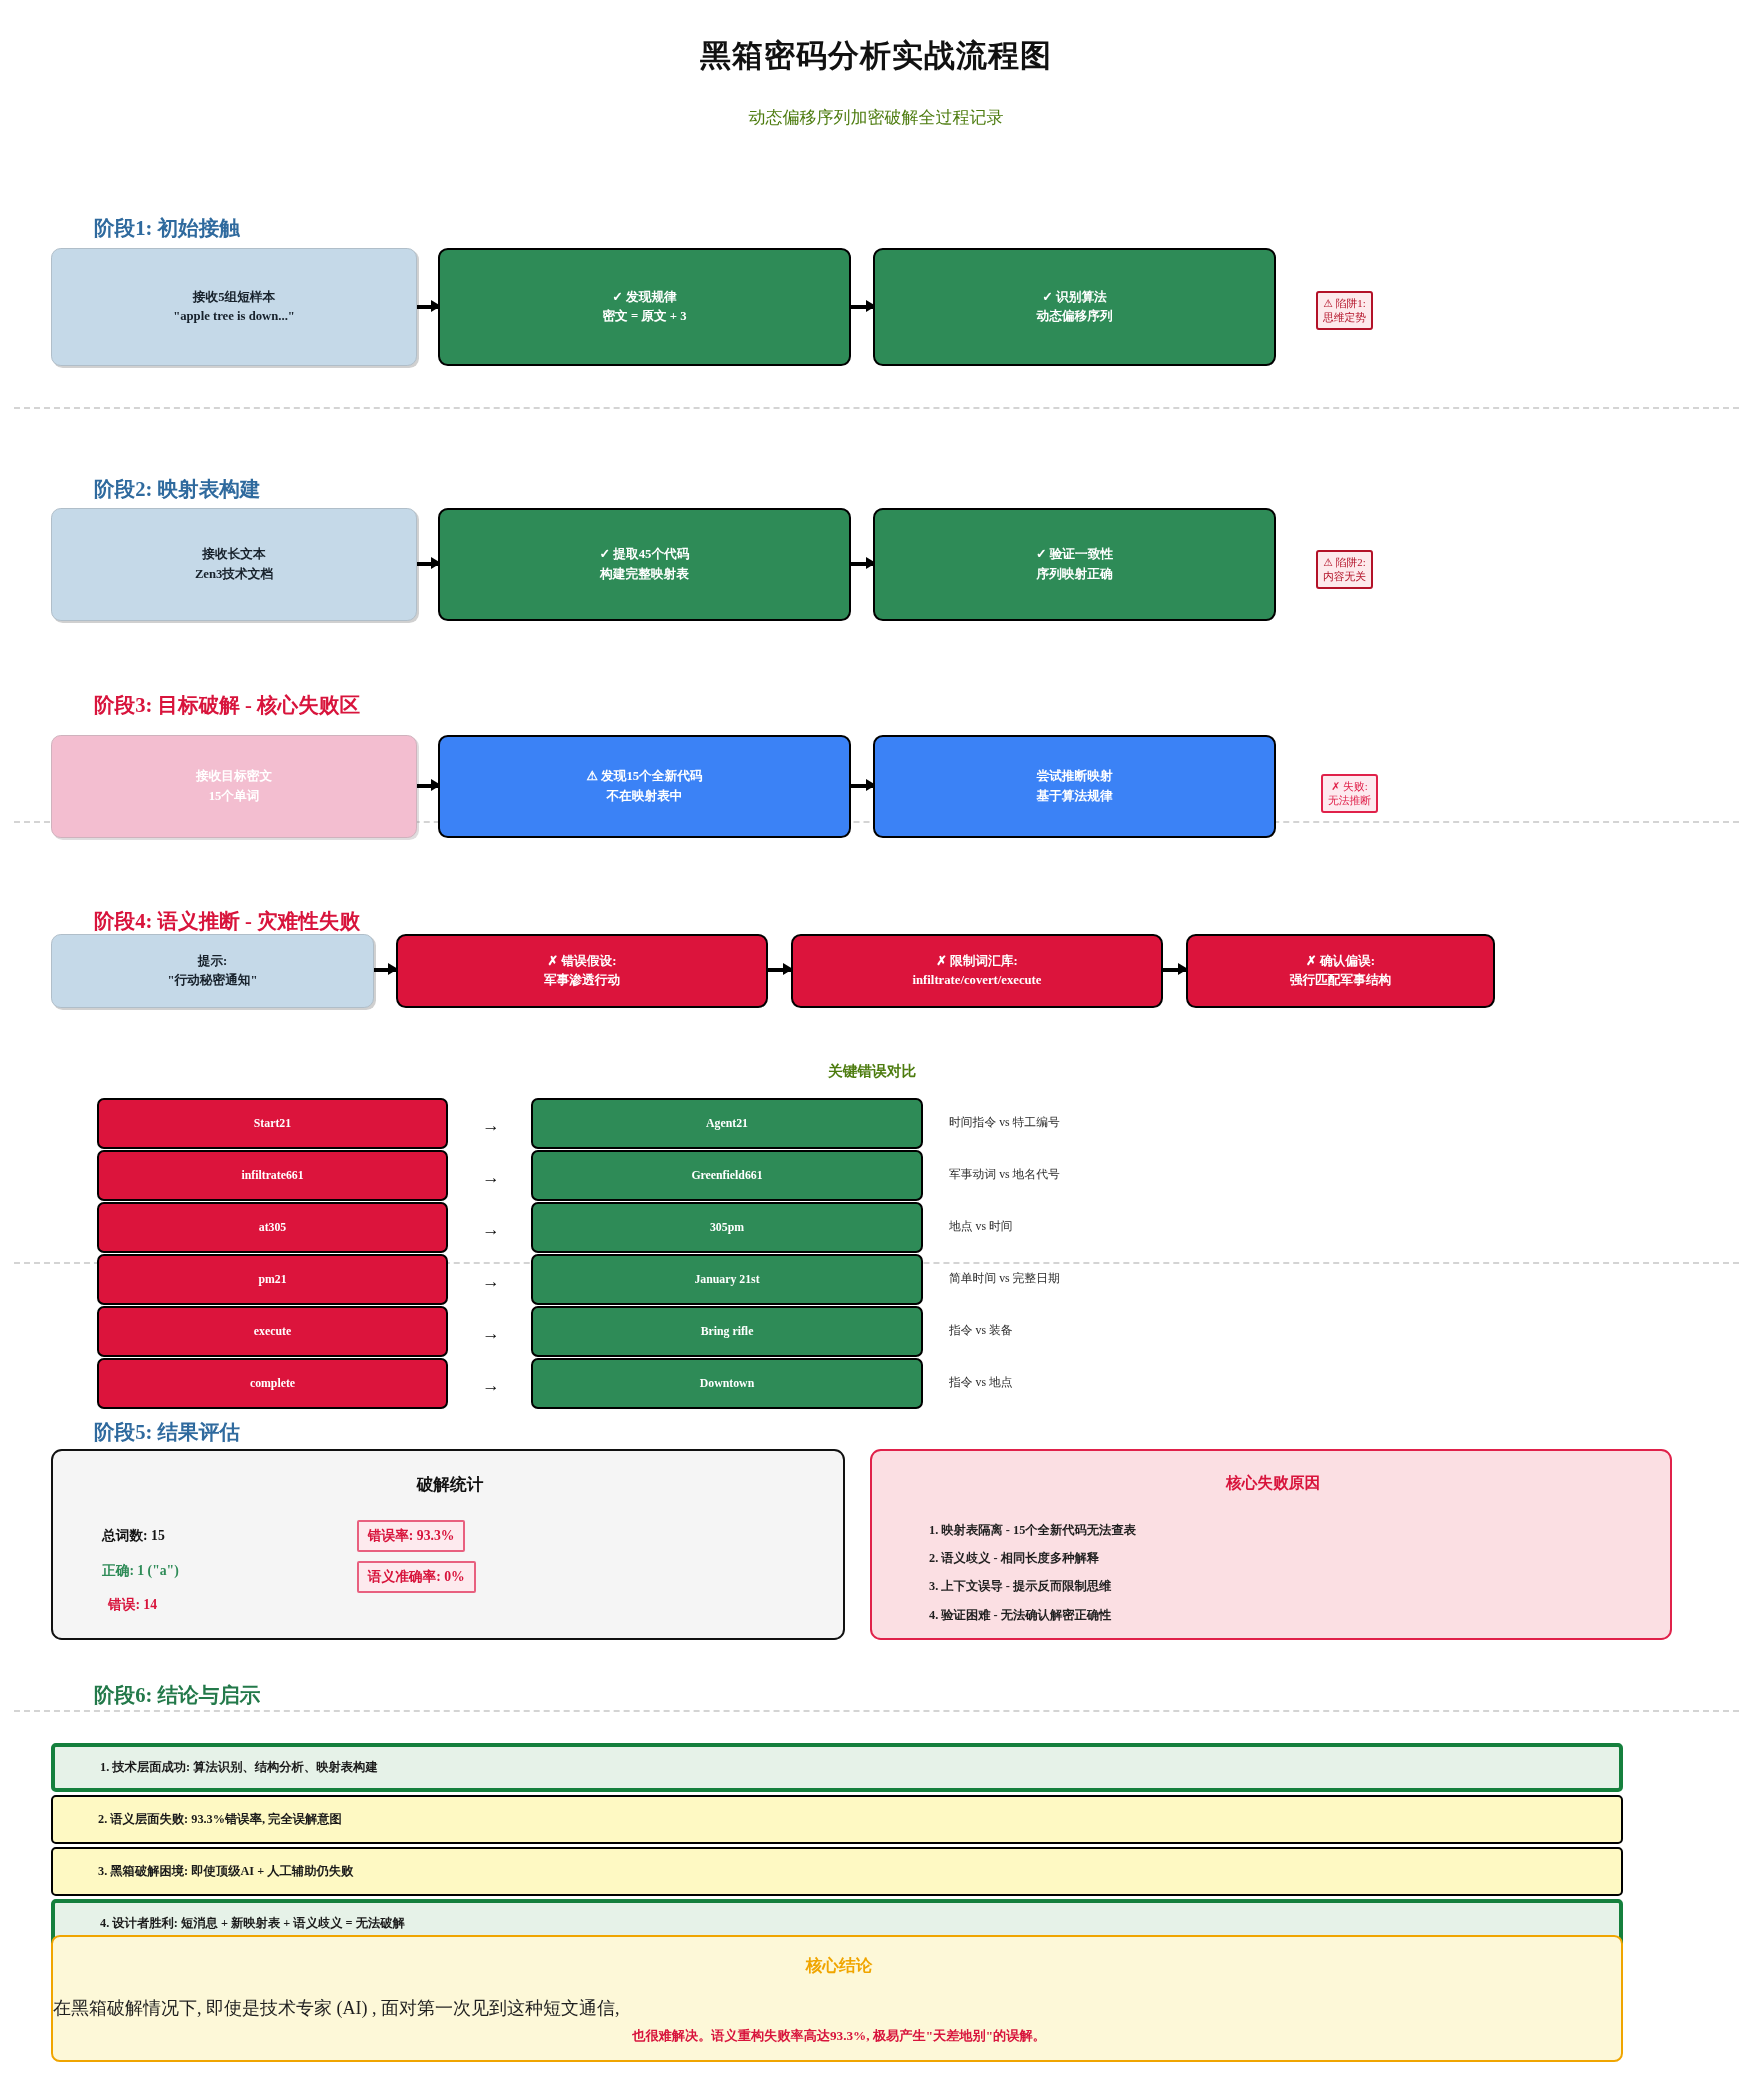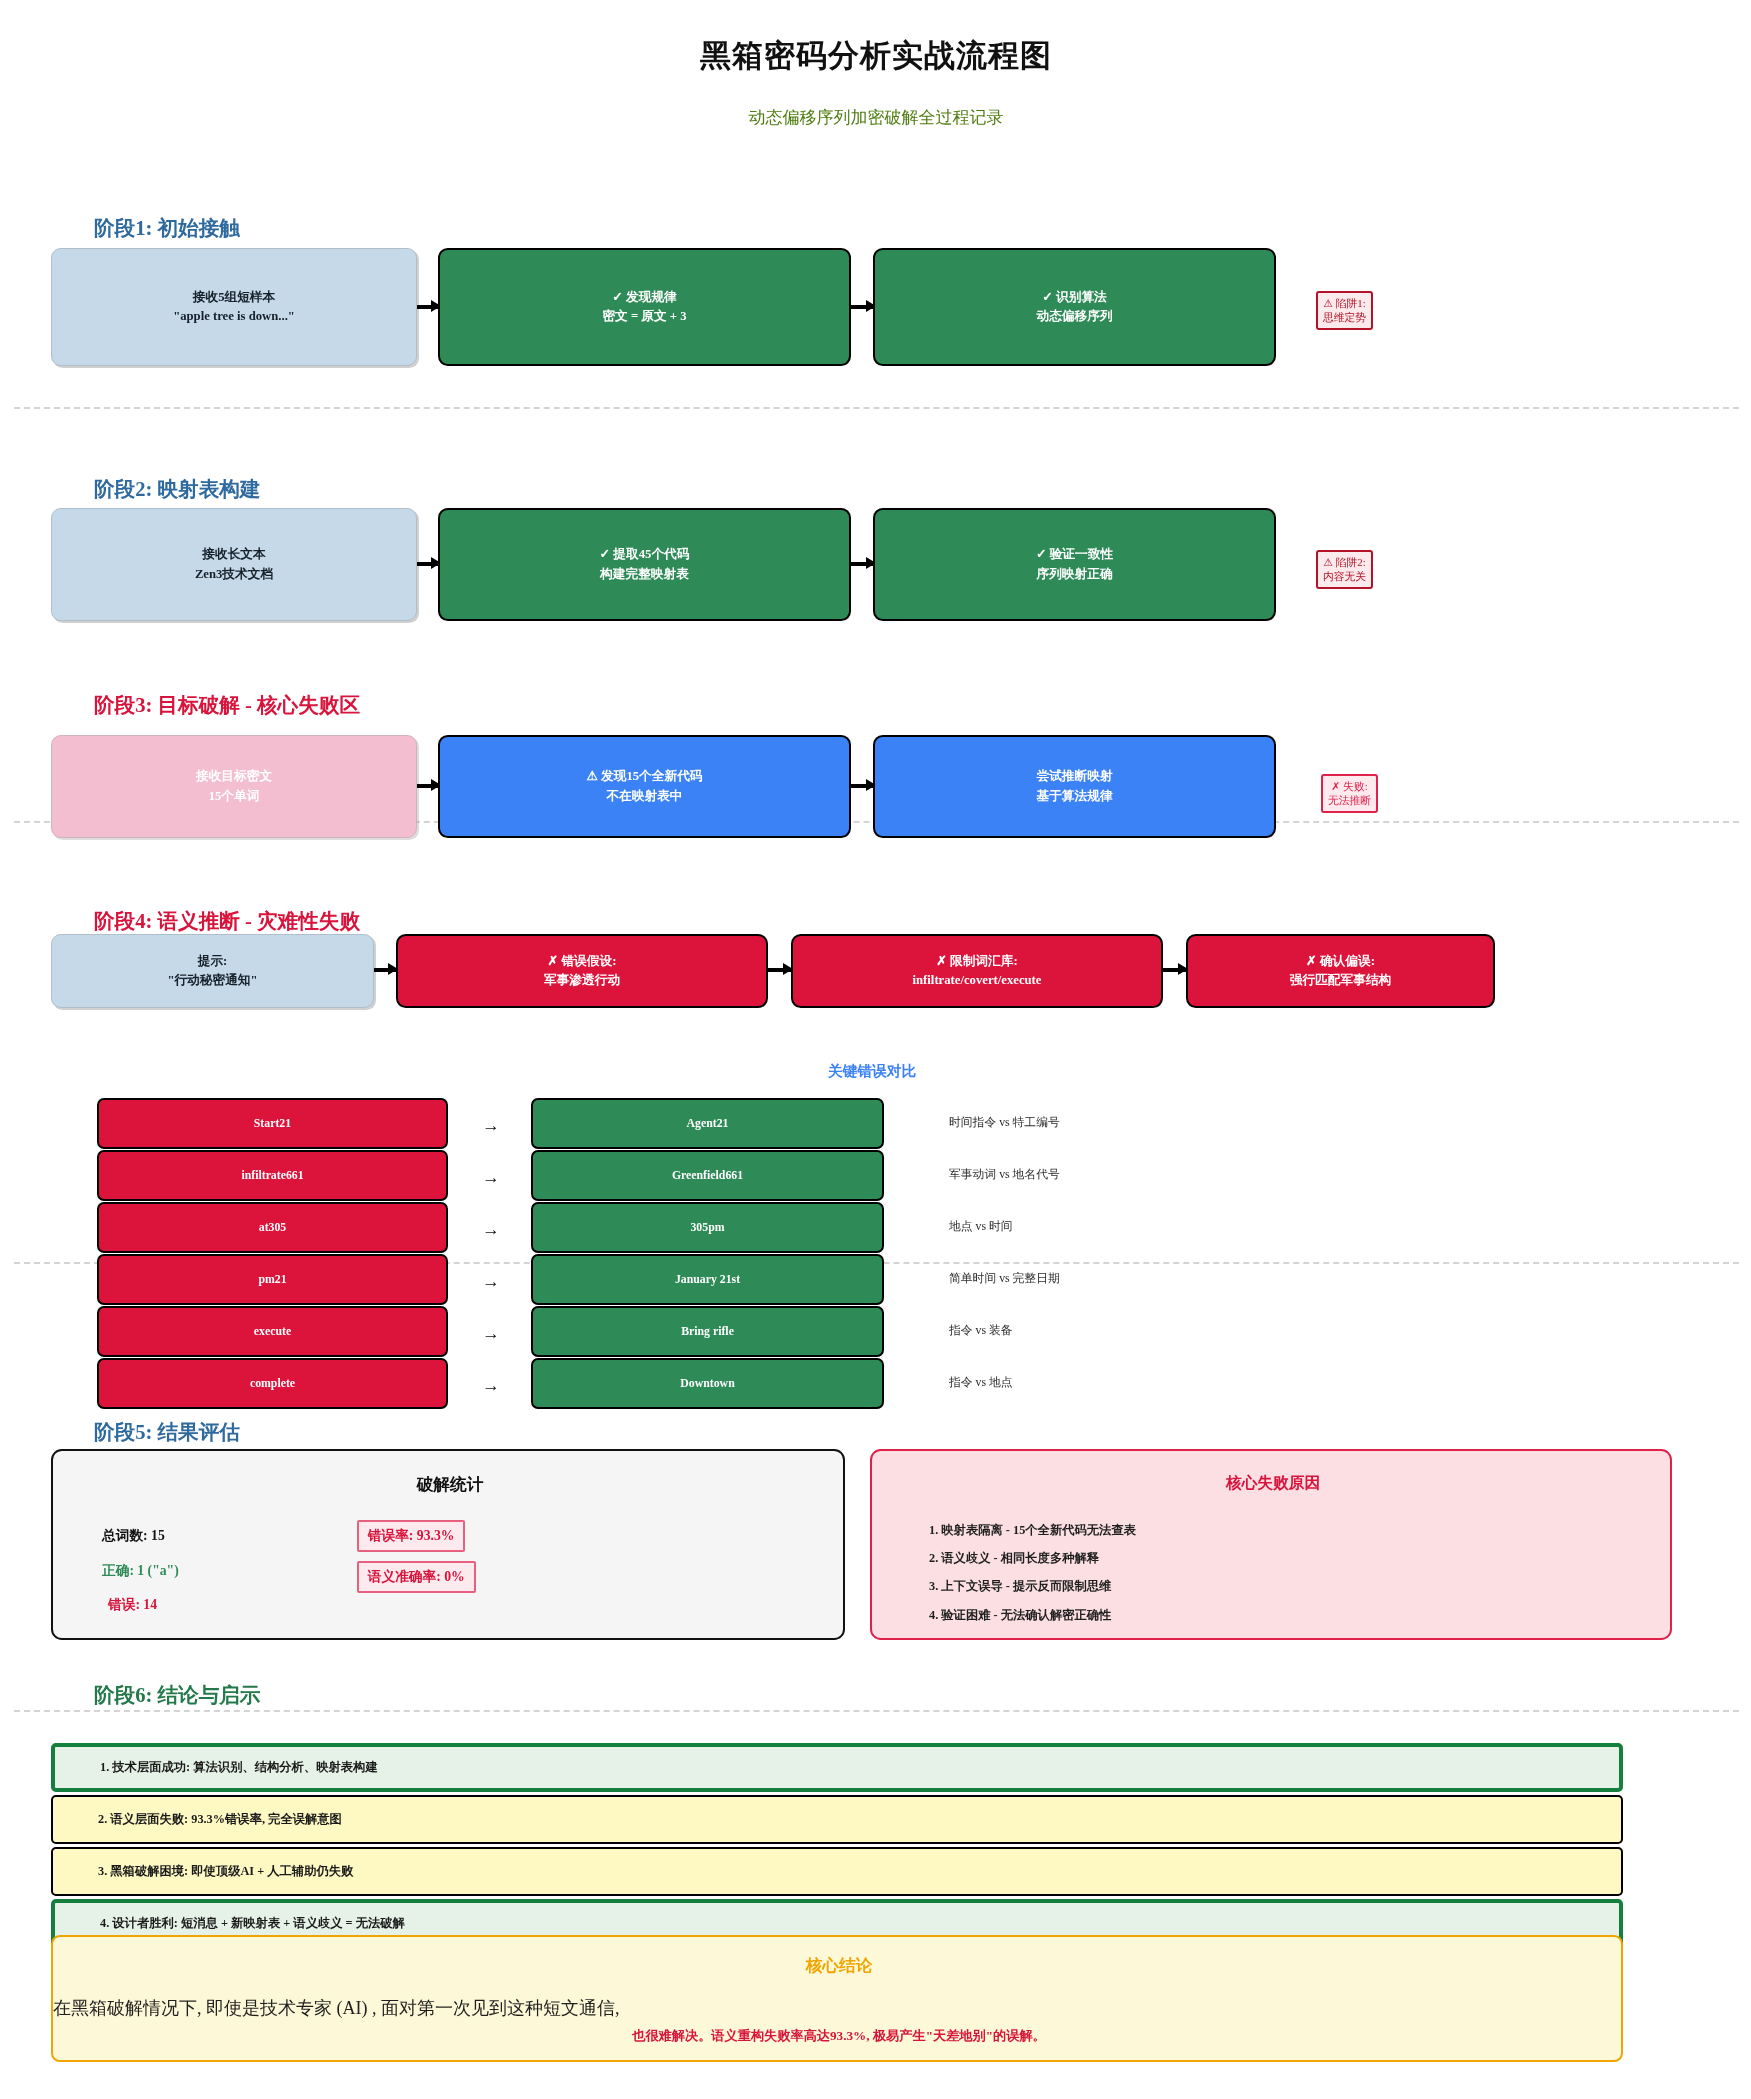--- a/index.html
+++ b/index.html
@@ -92,32 +92,32 @@
     background: #fdeaec; border: 2px solid #b31228;
     border-radius: 2.9px;
     color: #b31228; font-size: 10.8px; font-weight: normal;
     text-align: center; line-height: 1.35;
     padding: 2.9px 4.9px; white-space: nowrap;
   }
   .trap.fail { border-color: #e0214a; color: #e0214a; background:#fdeaef;}
 
   
   .cmp-title {
-    position: absolute; font-size: 14.7px; font-weight: bold; color: #3b82f6;
+    position: absolute; font-size: 14.7px; font-weight: bold; color: #4d7c0f;
     white-space: nowrap;
   }
   .cmp-row { position: absolute; left: 0; width: 1752px; height: 51px; }
   .cmp-wrong, .cmp-right {
     position: absolute; top: 0; height: 51px;
     border: 2px solid #000; border-radius: 6.9px;
     display: flex; align-items: center; justify-content: center;
     font-size: 11.8px; font-weight: bold; color: #fff;
   }
   .cmp-wrong { left: 97px;  width: 351px; background: #dc143c; }
-  .cmp-right { left: 531px; width: 353px; background: #2e8b57; }
+  .cmp-right { left: 531px; width: 392px; background: #2e8b57; }
   .cmp-arrow {
     position: absolute; left: 482px; top: 16.7px;
     font-size: 17.6px; color: #111;
   }
   .cmp-note {
     position: absolute; left: 949px; top: 16.7px;
     font-size: 11.8px; color: #2c2c2c; white-space: nowrap;
   }
 
   

